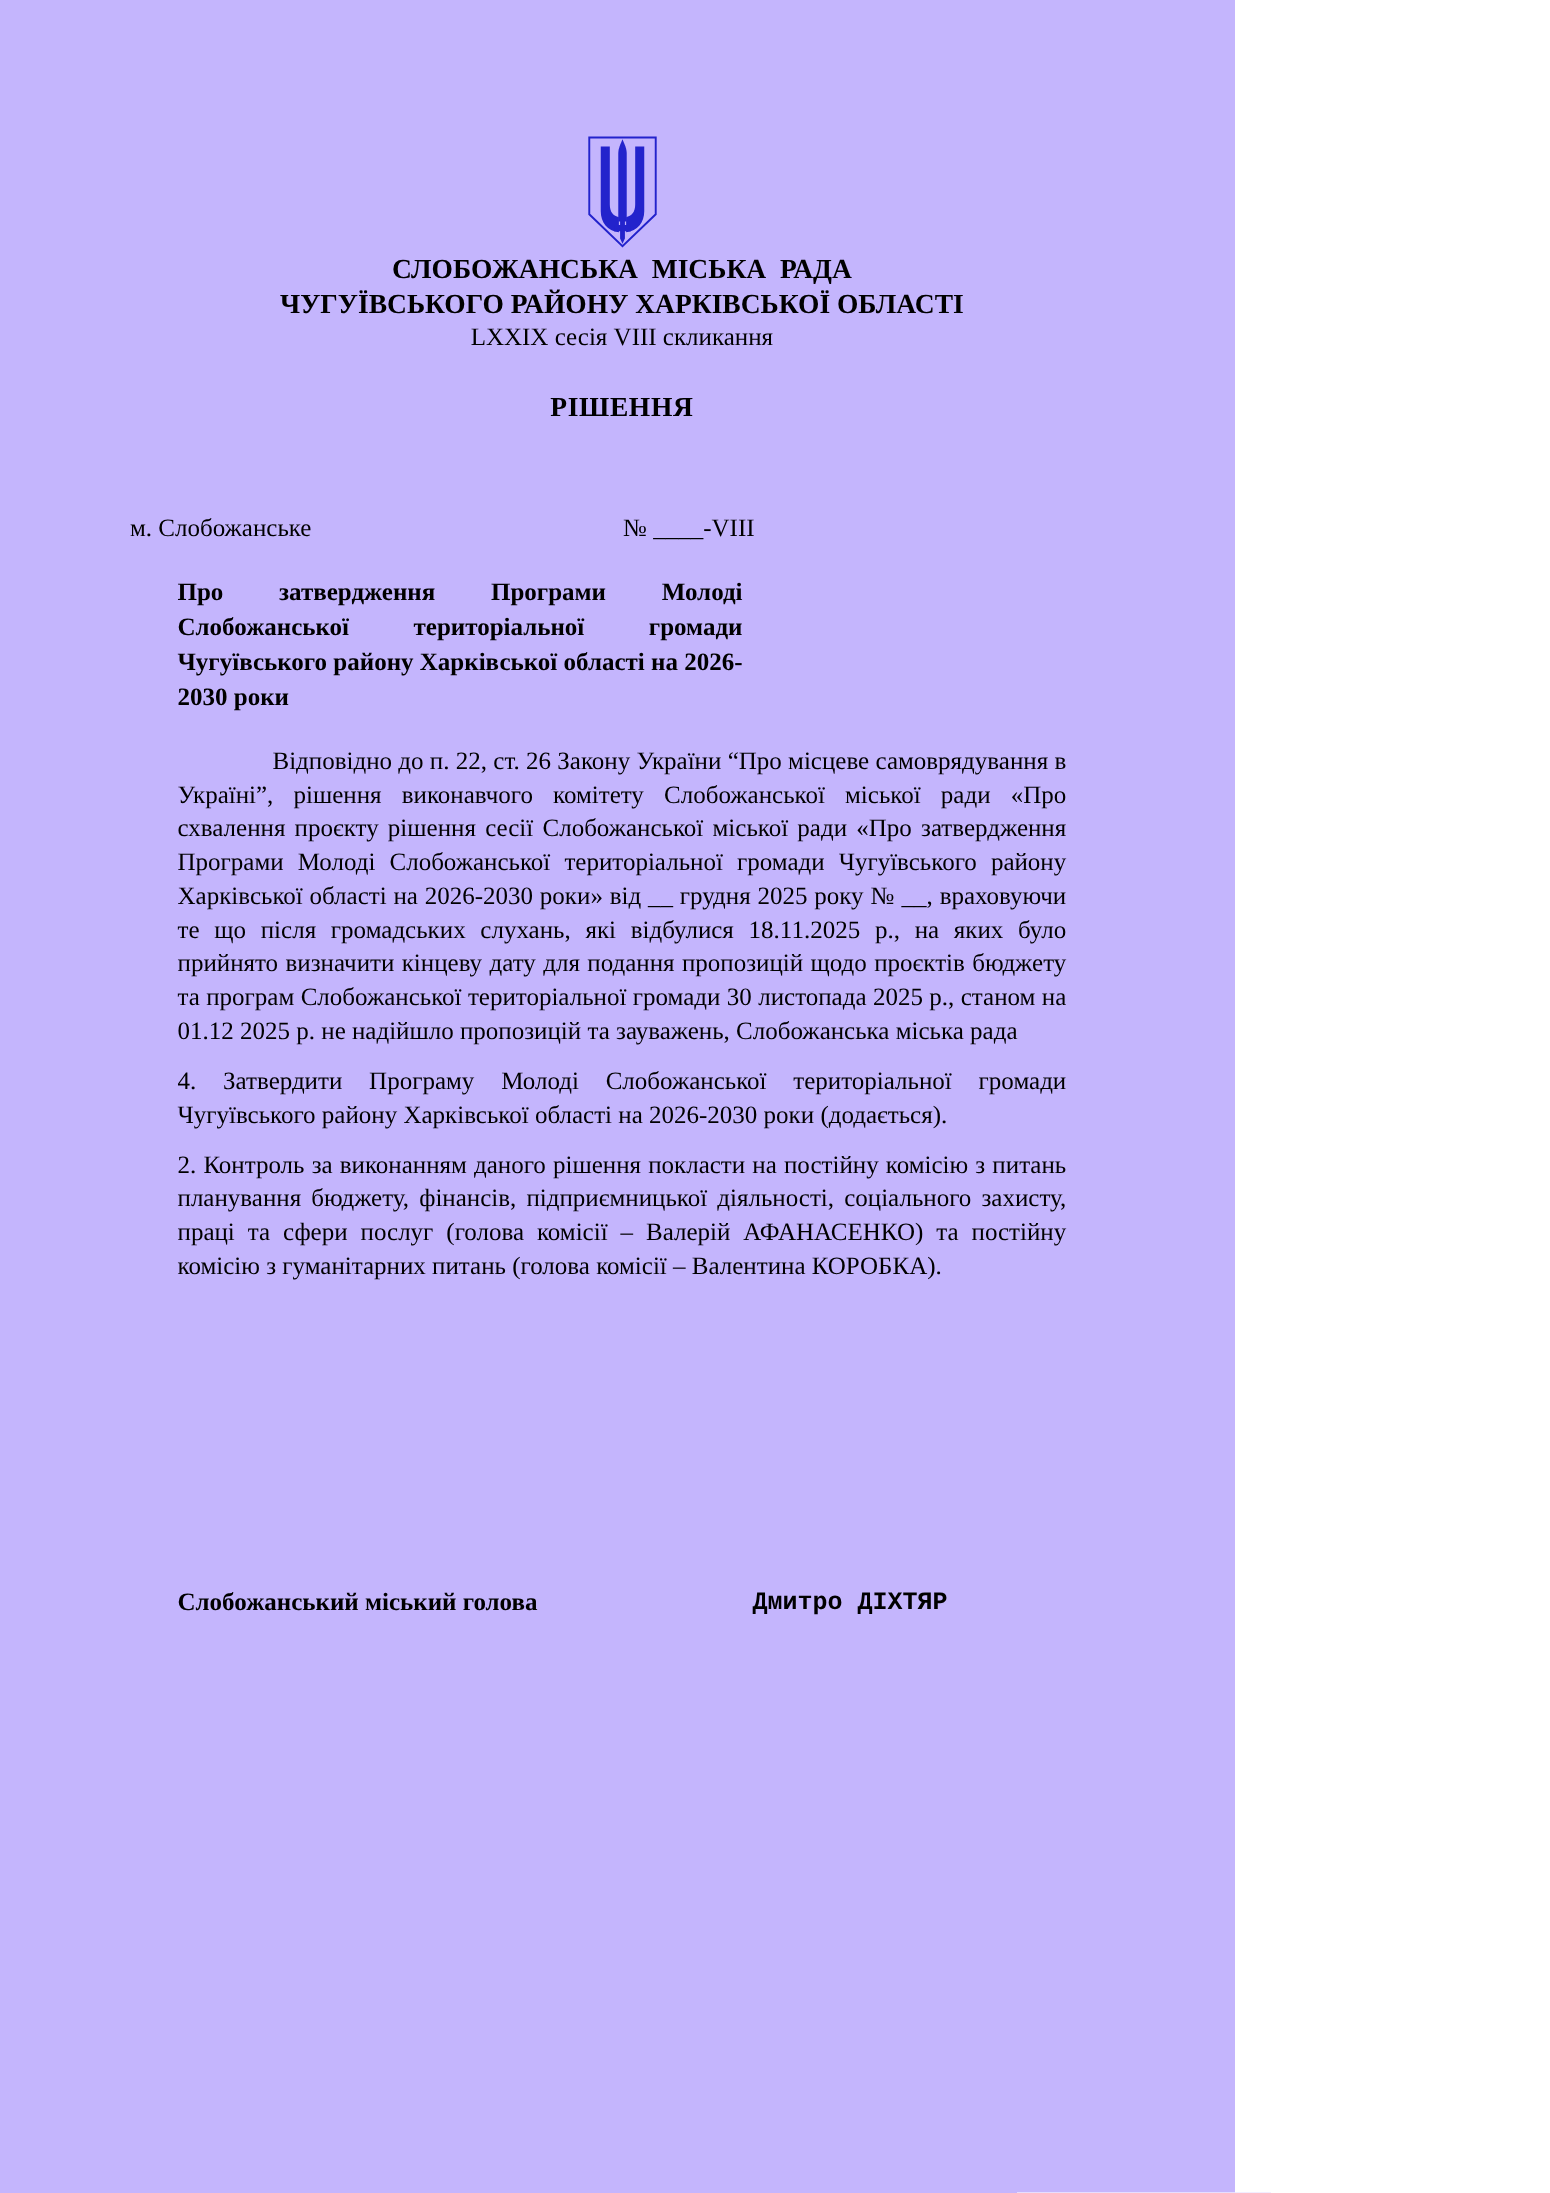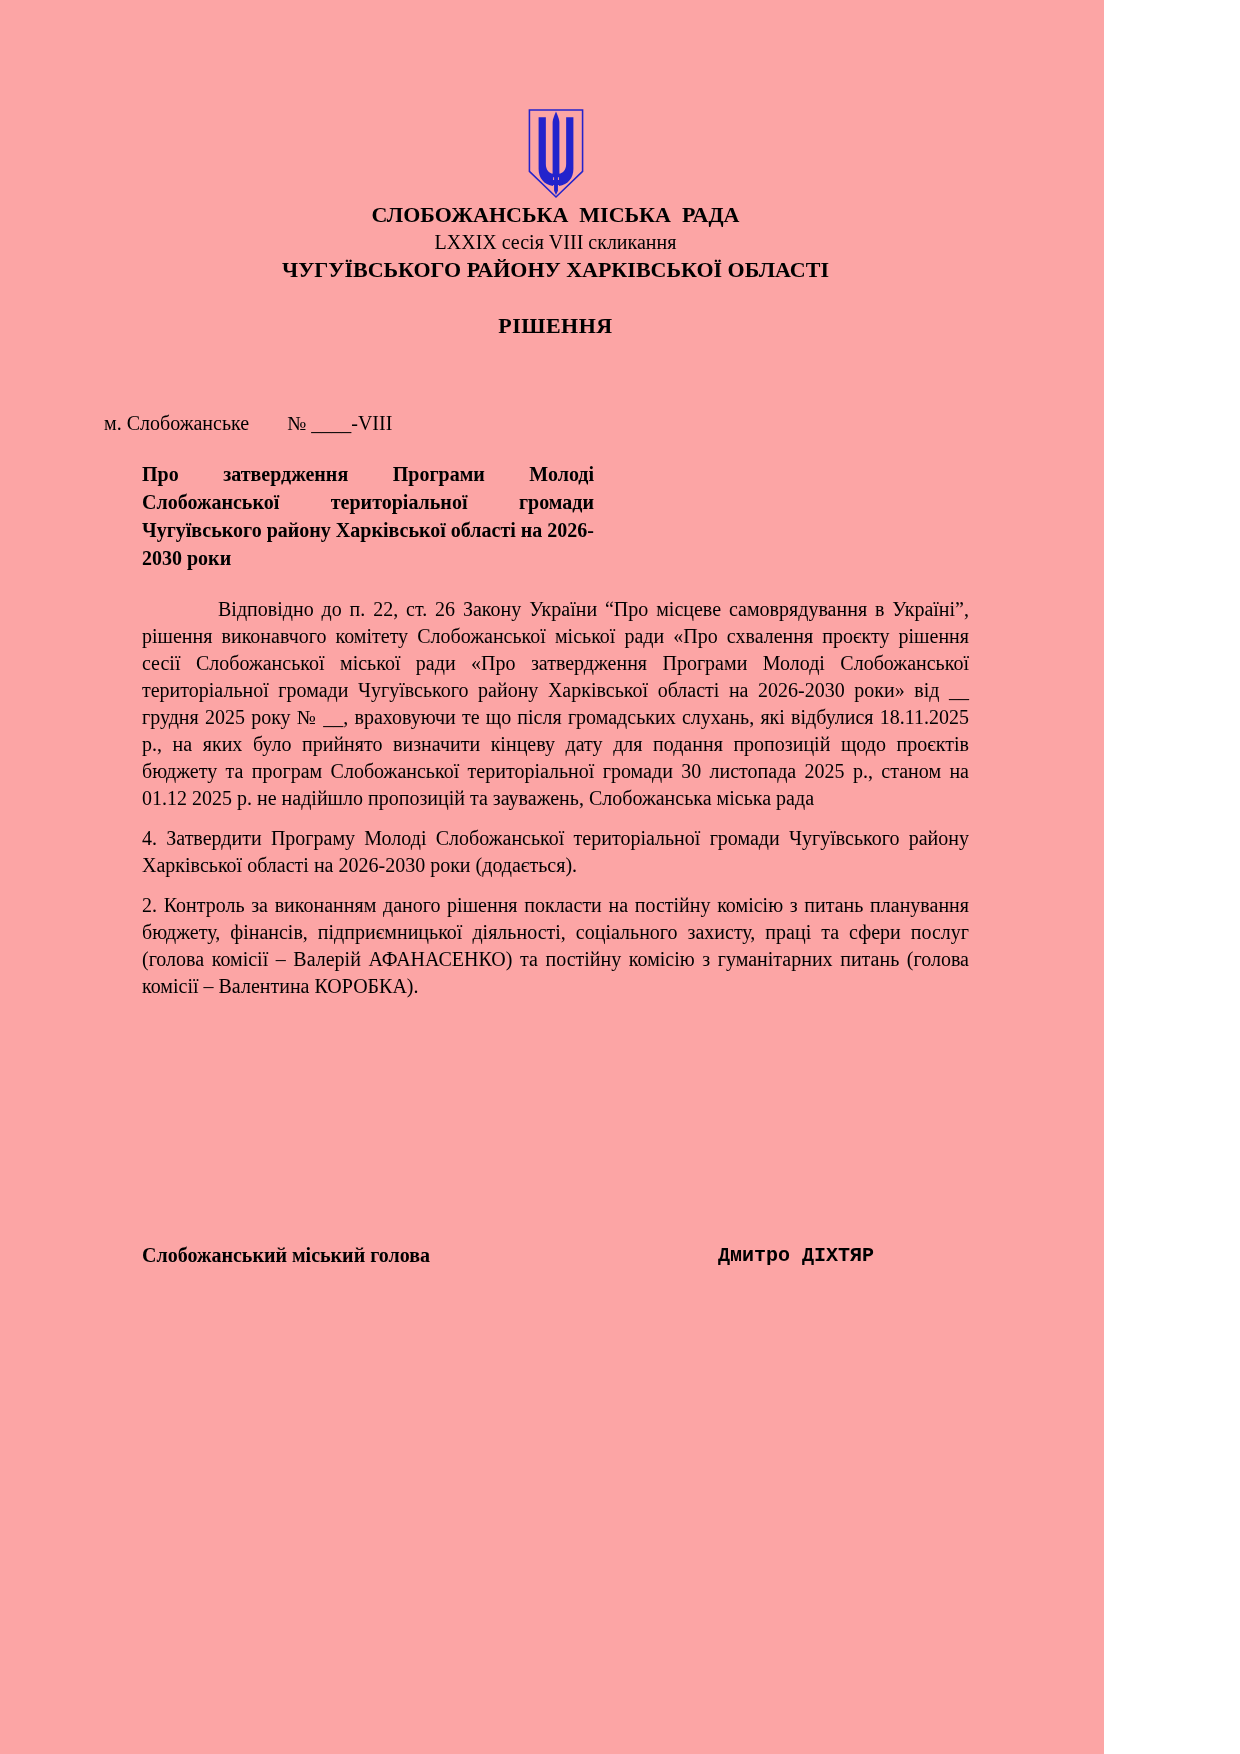--- a/index.html
+++ b/index.html
@@ -4,23 +4,23 @@
 <style>
   :root { --emblem: #2323cc; }
   * { margin: 0; padding: 0; box-sizing: border-box; }
   html, body { background: #fff; }
   body {
     font-family: "Liberation Serif", "DejaVu Serif", serif;
     color: #000;
   }
   .page {
     position: relative;
-    width: 1104px;
+    width: 988px;
     height: 1754px;
-    background: #fca5a5;
+    background: #c4b5fd;
     overflow: hidden;
     padding: 0 135px 0 142px;
   }
   .emblem {
     width: 58px;
     height: 95px;
     margin: 106px auto 0 auto;
   }
   .emblem svg { display: block; width: 100%; height: 100%; }
   .hdr {
@@ -41,21 +41,21 @@
   .dateline {
     margin-top: 23px;
     display: flex;
     align-items: baseline;
     font-size: 20px;
     line-height: 27px;
   }
   .dateline .cell { white-space: pre-wrap; }
   .dateline .left  { flex: 1 1 0; text-align: left; }
   .dateline .mid   { flex: 0 0 auto; transform: translateX(-38px); margin-top: 48px; }
-  .dateline .right { flex: 1 1 0; text-align: left; padding-right: 38px; }
+  .dateline .right { flex: 1 1 0; text-align: center; padding-right: 38px; }
   .subject {
     margin-top: 23px;
     width: 452px;
     font-size: 20px;
     line-height: 28px;
     text-align: justify;
   }
   .body-par {
     margin-top: 24px;
     font-size: 20px;
@@ -96,22 +96,22 @@
       <g fill="var(--emblem)">
         <path d="M30,4 C27,11 26.5,13 26.5,16 V72 H33.5 V16 C33.5,13 33,11 30,4 Z"></path>
         <path d="M12,10 H19.5 V58 C19.5,64.5 22.5,67.5 27,68.5 V81 C17.5,80 12,72.5 12,63.5 Z"></path>
         <path d="M48,10 H40.5 V58 C40.5,64.5 37.5,67.5 33,68.5 V81 C42.5,80 48,72.5 48,63.5 Z"></path>
         <path d="M28,70 H32 V75 H37 V80 H32 V86 L30,90.5 L28,86 V80 H23 V75 H28 Z"></path>
       </g>
     </svg>
   </div>
 
   <div class="hdr b">СЛОБОЖАНСЬКА  МІСЬКА  РАДА</div>
+  <div class="hdr b">ЧУГУЇВСЬКОГО РАЙОНУ ХАРКІВСЬКОЇ ОБЛАСТІ</div>
   <div class="hdr sub">LXXIX сесія VIII скликання</div>
-  <div class="hdr b">ЧУГУЇВСЬКОГО РАЙОНУ ХАРКІВСЬКОЇ ОБЛАСТІ</div>
 
   <div class="doc-type b">РІШЕННЯ</div>
 
   <div class="dateline">
     <span class="cell mid">м. Слобожанське</span>
     <span class="cell right">№ ____-VIII</span>
   </div>
 
   <div class="subject b">Про затвердження Програми Молоді Слобожанської територіальної громади Чугуївського району Харківської області на 2026-2030 роки</div>
 

